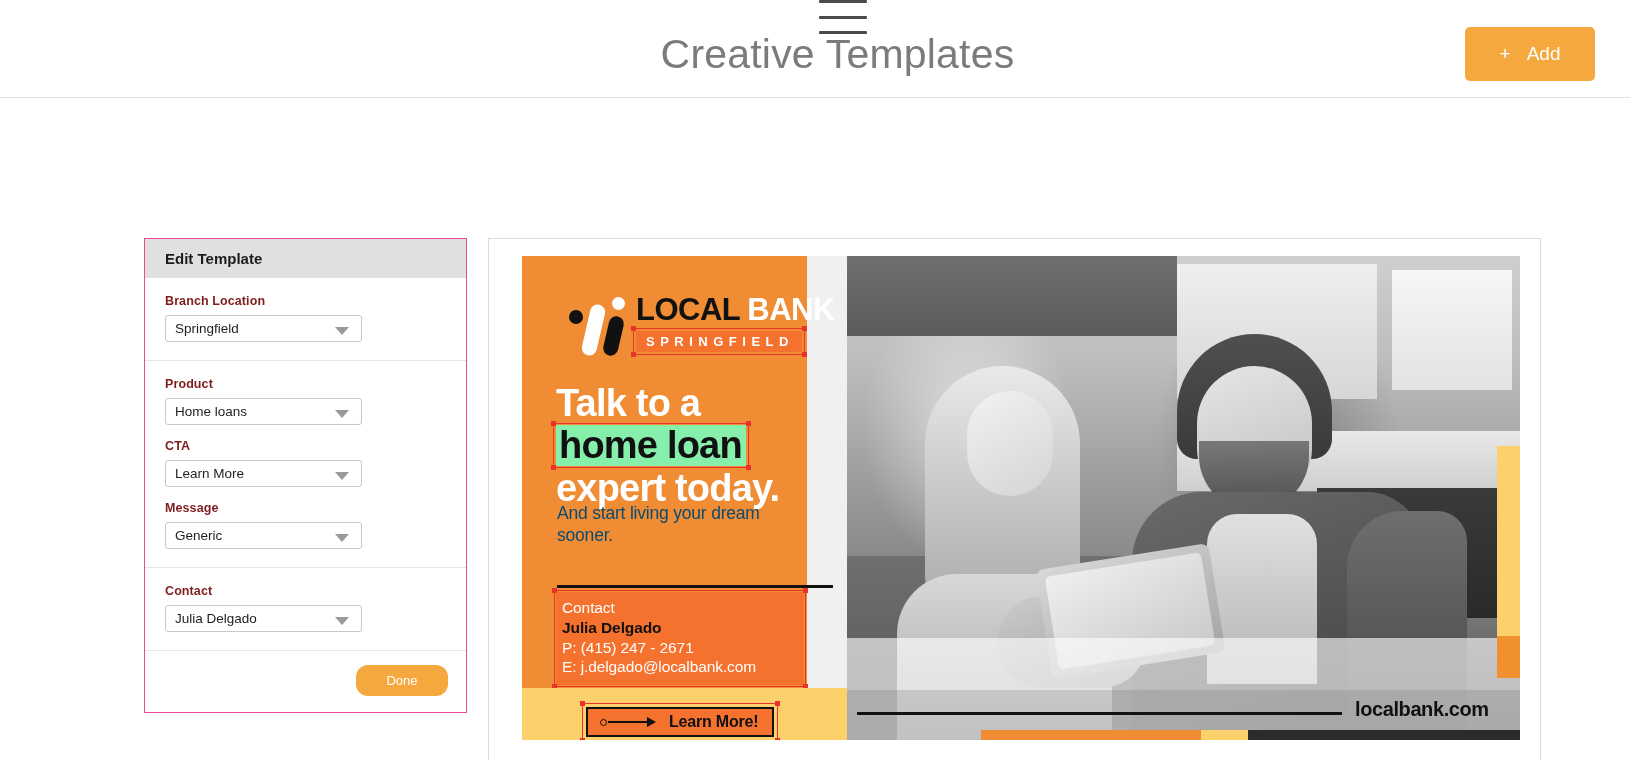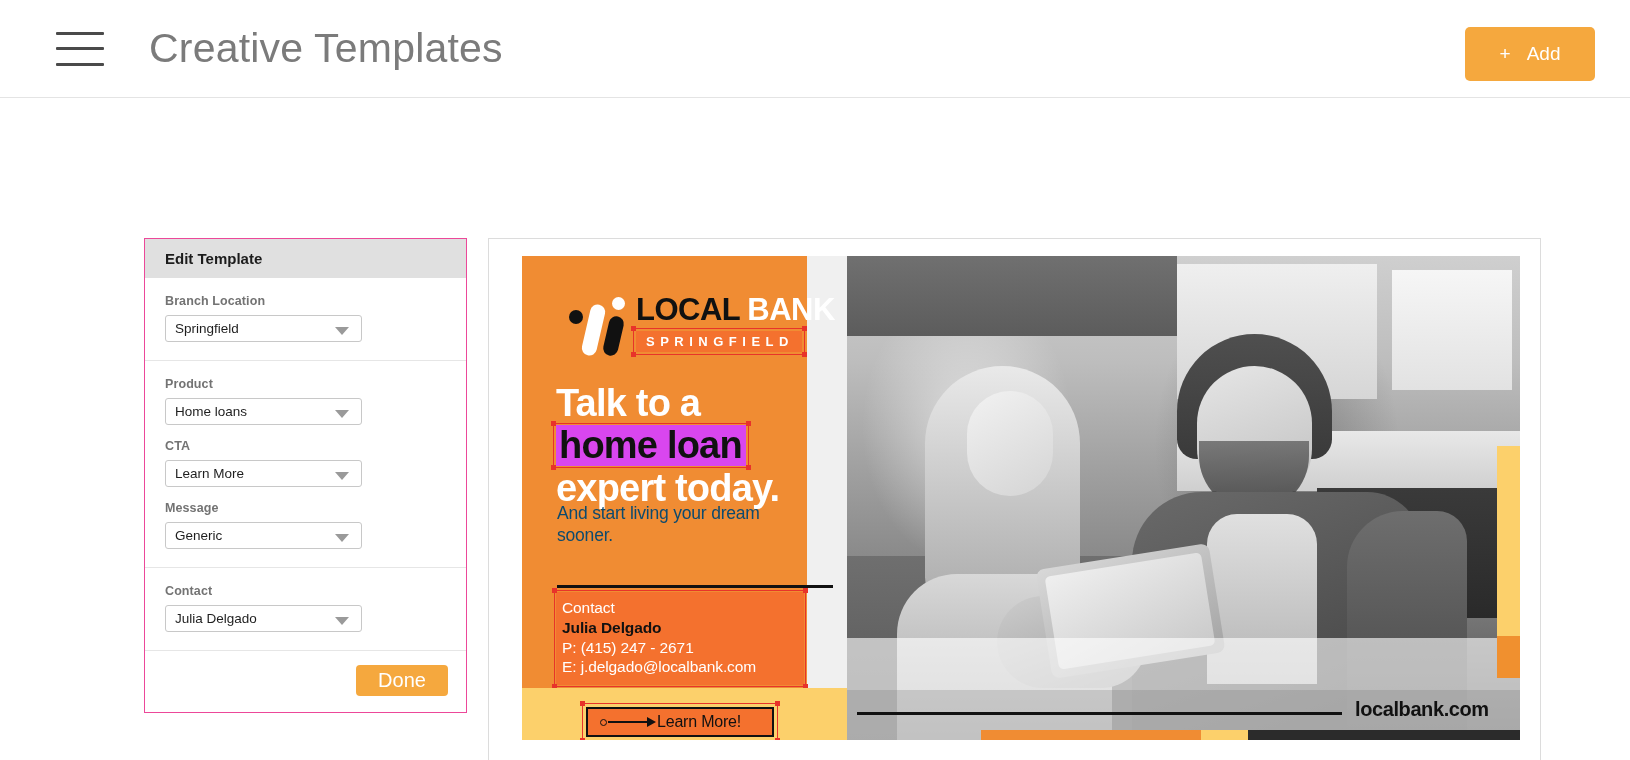--- a/index.html
+++ b/index.html
@@ -11,20 +11,21 @@
   }
 
   
   .app-header {
     position: relative;
     height: 98px;
     background: #ffffff;
     border-bottom: 1px solid #e4e4e4;
     display: flex;
     align-items: center;
+    flex-direction: column;
   }
   .hamburger {
     margin-left: 56px;
     width: 48px; height: 34px;
     display: flex; flex-direction: column; justify-content: space-between;
     cursor: pointer;
   }
   .hamburger span {
     display: block; height: 3px; width: 100%;
     background: #4a4a4a; border-radius: 1px;
@@ -78,21 +79,21 @@
   .field-group {
     padding: 16px 0 18px 20px;
     border-bottom: 1px solid #e6e6e6;
   }
   .field-group.last { border-bottom: 1px solid #e6e6e6; }
   .field { margin-bottom: 14px; }
   .field:last-child { margin-bottom: 0; }
   .field-label {
     font-size: 12.5px;
     font-weight: bold;
-    color: #737373;
+    color: #7f1d1d;
     margin-bottom: 7px;
     letter-spacing: 0.1px;
   }
   .select-box {
     position: relative;
     width: 197px; height: 27px;
     border: 1px solid #c8c8c8;
     border-radius: 3px;
     background: #ffffff;
     display: flex; align-items: center;
@@ -111,22 +112,22 @@
     border-top: 8px solid #9a9a9a;
   }
   .panel-footer {
     padding: 14px 18px 16px 0;
     display: flex; justify-content: flex-end;
     background: #ffffff;
   }
   .done-button {
     width: 92px; height: 31px;
     background: #f5a83e;
-    border: none; border-radius: 4px;
-    color: #ffffff; font-size: 20px;
+    border: none; border-radius: 12px;
+    color: #ffffff; font-size: 13px;
     font-family: "Liberation Sans", sans-serif;
     cursor: pointer;
   }
 
   
   .preview-card {
     position: absolute;
     left: 488px; top: 140px;
     width: 1053px; height: 527px;
     background: #ffffff;
@@ -200,21 +201,21 @@
     position: absolute; left: 34px; top: 128px;
     width: 280px;
     color: #ffffff;
     font-size: 38px;
     font-weight: bold;
     line-height: 1.0;
     letter-spacing: -0.8px;
   }
   .headline .l2-wrap { position: relative; display: inline-block; margin: 3px 0; }
   .headline .l2 {
-    background: #d946ef;
+    background: #86efac;
     color: #111111;
     display: inline-block;
     padding: 1px 4px 2px 3px;
   }
   .subhead {
     position: absolute; left: 35px; top: 247px;
     width: 250px;
     color: #0c4a6e;
     font-size: 17.5px;
     line-height: 1.25;
@@ -259,22 +260,22 @@
     width: 40px; height: 1.8px; background: #111;
   }
   .cta-arrow .hd {
     position: absolute; right: 0px; top: 1px;
     width: 0; height: 0;
     border-top: 5px solid transparent;
     border-bottom: 5px solid transparent;
     border-left: 9px solid #111;
   }
   .cta-label {
-    margin-left: 1px;
-    font-size: 16px; font-weight: normal; color: #111111;
+    margin-left: 13px;
+    font-size: 16px; font-weight: bold; color: #111111;
     letter-spacing: -0.2px;
   }
 
   
   .photo {
     position: absolute; left: 325px; top: 0;
     width: 673px; height: 484px;
     background:
       radial-gradient(ellipse 150px 200px at 120px 170px, rgba(255,255,255,0.55), rgba(255,255,255,0) 70%),
       radial-gradient(ellipse 170px 230px at 430px 190px, rgba(40,40,40,0.35), rgba(0,0,0,0) 72%),

